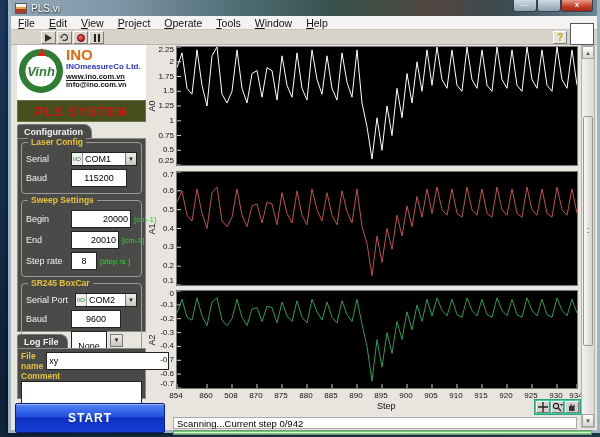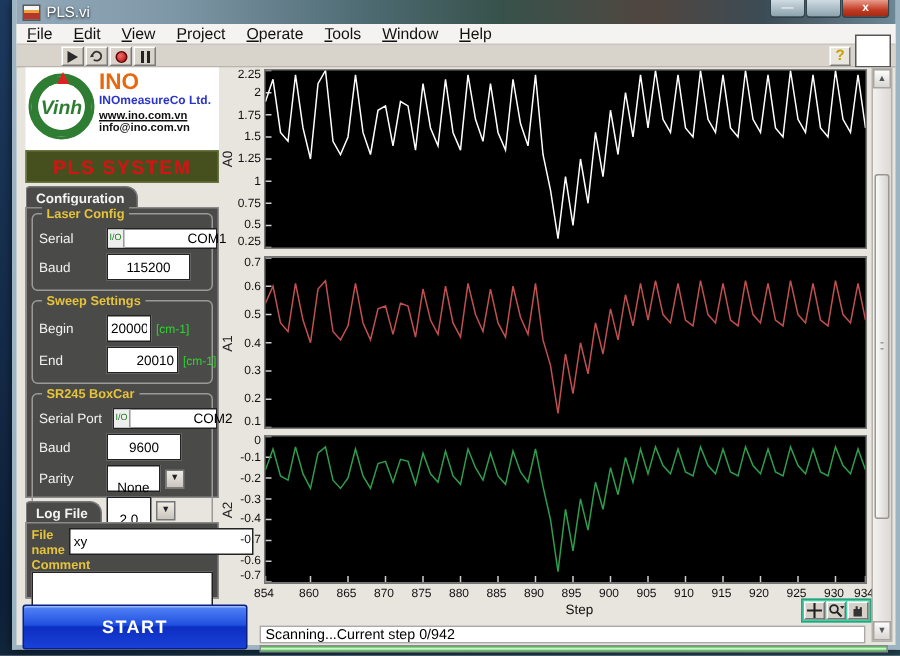--- a/index.html
+++ b/index.html
@@ -57,21 +57,21 @@
   .tab{position:absolute;background:#4a4a48;color:#f4f4f4;font-weight:bold;font-size:9px;
     padding:2px 8px 2px 6px;border-radius:3px 8px 0 0;border:1px solid #777;border-bottom:none;}
   .tab1{left:0;top:79px;}
   .cfgbody{position:absolute;left:0;top:93px;right:0;height:194px;background:#4a4a48;border:1px solid #8a8a88;padding:3px 3px;}
   .group{position:relative;border:1px solid #9a9a98;border-radius:4px;margin-bottom:6px;padding:6px 3px 3px 3px;}
   .legend{position:absolute;top:-6px;left:6px;background:#4a4a48;padding:0 3px;color:#e6c33c;font-weight:bold;font-size:8.5px;}
   .row{display:flex;align-items:center;margin:3px 1px;gap:3px;}
   .lbl{color:#f2f2f2;font-size:9px;width:42px;flex:0 0 auto;}
   .unit{color:#2ed52e;font-size:8px;flex:0 0 auto;}
   .tin{background:#fff;border:1px solid #222;font-size:9px;height:13px;color:#000;padding:8px 2px;font-family:"Liberation Sans",sans-serif;}
-  .sel{display:flex;align-items:center;background:#fff;border:1px solid #222;height:14px;font-size:9px;gap:40px;}
+  .sel{display:flex;align-items:center;background:#fff;border:1px solid #222;height:14px;font-size:9px;}
   .sel .io{font-size:6px;color:#1a7a1a;border-right:1px solid #999;padding:0 1px;height:100%;display:flex;align-items:center;background:#eee;}
   .sel .val{flex:1;padding:0 2px;}
   .darr{width:11px;height:100%;background:linear-gradient(180deg,#efece5,#c9c5bd);border-left:1px solid #777;
     display:flex;align-items:center;justify-content:center;font-size:6px;color:#222;}
   .arrbtn{width:13px;height:13px;background:linear-gradient(180deg,#efece5,#c9c5bd);border:1px solid #777;
     display:flex;align-items:center;justify-content:center;font-size:6px;color:#222;}
   .tab2{left:0;top:289px;}
   .logbody{position:absolute;left:0;top:303px;right:0;height:51px;background:#4a4a48;border:1px solid #8a8a88;padding:2px 3px;}
   .ylbl{color:#e6c33c;font-weight:bold;font-size:8.5px;}
   .logrow{display:flex;align-items:center;gap:3px;}
@@ -199,27 +199,32 @@
           <div class="row">
             <span class="lbl">Baud</span>
             <input class="tin" style="width: 56px; text-align: center;" value="115200">
           </div>
         </div>
 
         <div class="group">
           <span class="legend">Sweep Settings</span>
           <div class="row">
             <span class="lbl">Begin</span>
-            <input class="tin" style="width: 30px; text-align: right;" value="20000">
+            <input class="tin" style="width: 60px; text-align: right;" value="20000">
             <span class="unit">[cm-1]</span>
           </div>
           <div class="row">
             <span class="lbl">End</span>
             <input class="tin" style="width: 48px; text-align: right;" value="20010">
             <span class="unit">[cm-1]</span>
+          </div>
+          <div class="row">
+            <span class="lbl">Step rate</span>
+            <input class="tin" style="width: 26px; text-align: center;" value="8">
+            <span class="unit">[step /s ]</span>
           </div>
         </div>
 
         <div class="group">
           <span class="legend">SR245 BoxCar</span>
           <div class="row">
             <span class="lbl" style="width:46px">Serial Port</span>
             <span class="sel" style="width:70px">
               <span class="io">I/O</span>
               <span class="val">COM2</span>
@@ -344,21 +349,21 @@
               <line x1="330.0" y1="93" x2="330.0" y2="97" stroke="#cfcfcf" stroke-width="1"></line>
               <line x1="355.0" y1="93" x2="355.0" y2="97" stroke="#cfcfcf" stroke-width="1"></line>
               <line x1="380.0" y1="93" x2="380.0" y2="97" stroke="#cfcfcf" stroke-width="1"></line>
               <line x1="400.0" y1="93" x2="400.0" y2="97" stroke="#cfcfcf" stroke-width="1"></line>
               <polyline points="0.0,22.2 5.0,8.3 10.0,26.3 15.0,29.1 20.0,6.9 25.0,24.9 30.0,34.6 35.0,11.1 40.0,6.9 45.0,29.1 50.0,34.6 55.0,27.7 60.0,8.3 65.0,26.3 70.0,34.6 75.0,18.0 80.0,16.6 85.0,30.5 90.0,15.2 95.0,16.6 100.0,31.9 105.0,11.1 110.0,24.9 115.0,30.5 120.0,9.7 125.0,26.3 130.0,31.9 135.0,8.3 140.0,20.8 145.0,29.1 150.0,11.1 155.0,26.3 160.0,31.9 165.0,9.7 170.0,23.6 175.0,30.5 180.0,8.3 185.0,33.3 190.0,55.4 195.0,90.1 200.0,48.5 205.0,76.2 210.0,41.6 215.0,62.4 220.0,30.5 225.0,48.5 230.0,20.8 235.0,38.8 240.0,13.9 245.0,30.5 250.0,8.3 255.0,24.9 260.0,6.9 265.0,19.4 270.0,24.9 275.0,8.3 280.0,23.6 285.0,26.3 290.0,6.9 295.0,19.4 300.0,24.9 305.0,8.3 310.0,23.6 315.0,26.3 320.0,6.9 325.0,19.4 330.0,24.9 335.0,8.3 340.0,23.6 345.0,26.3 350.0,6.9 355.0,19.4 360.0,24.9 365.0,8.3 370.0,23.6 375.0,26.3 380.0,6.9 385.0,19.4 390.0,24.9 395.0,8.3 400.0,22.2" fill="none" stroke="#2e9e4e" stroke-width="1"></polyline>
             </svg></span>
       </div>
       <div class="xticksrow">
           <span style="left: 30px;">854</span>
           <span style="left: 60px;">860</span>
-          <span style="left: 85px;">865</span>
+          <span style="left: 85px;">508</span>
           <span style="left: 110px;">870</span>
           <span style="left: 135px;">875</span>
           <span style="left: 160px;">880</span>
           <span style="left: 185px;">885</span>
           <span style="left: 210px;">890</span>
           <span style="left: 235px;">895</span>
           <span style="left: 260px;">900</span>
           <span style="left: 285px;">905</span>
           <span style="left: 310px;">910</span>
           <span style="left: 335px;">915</span>

